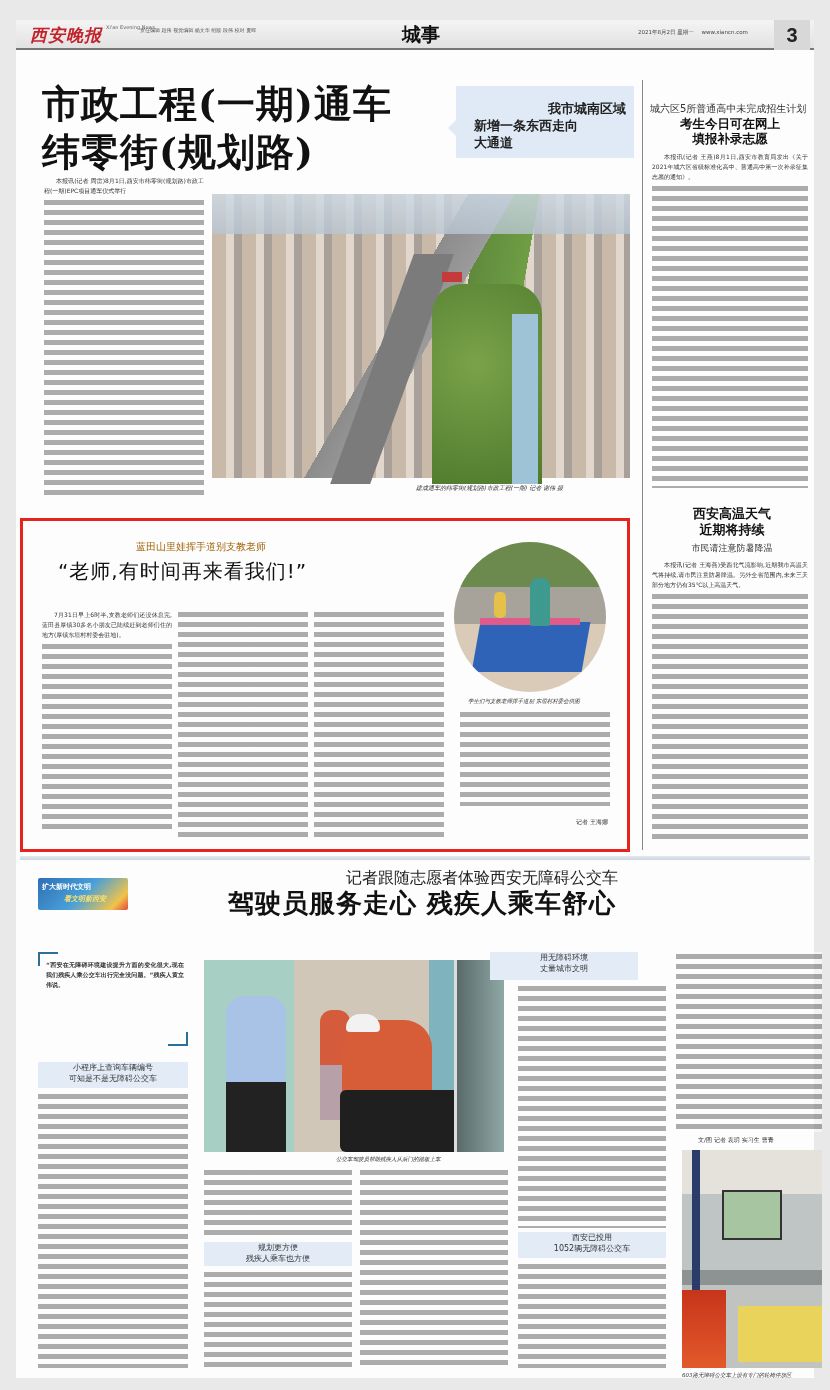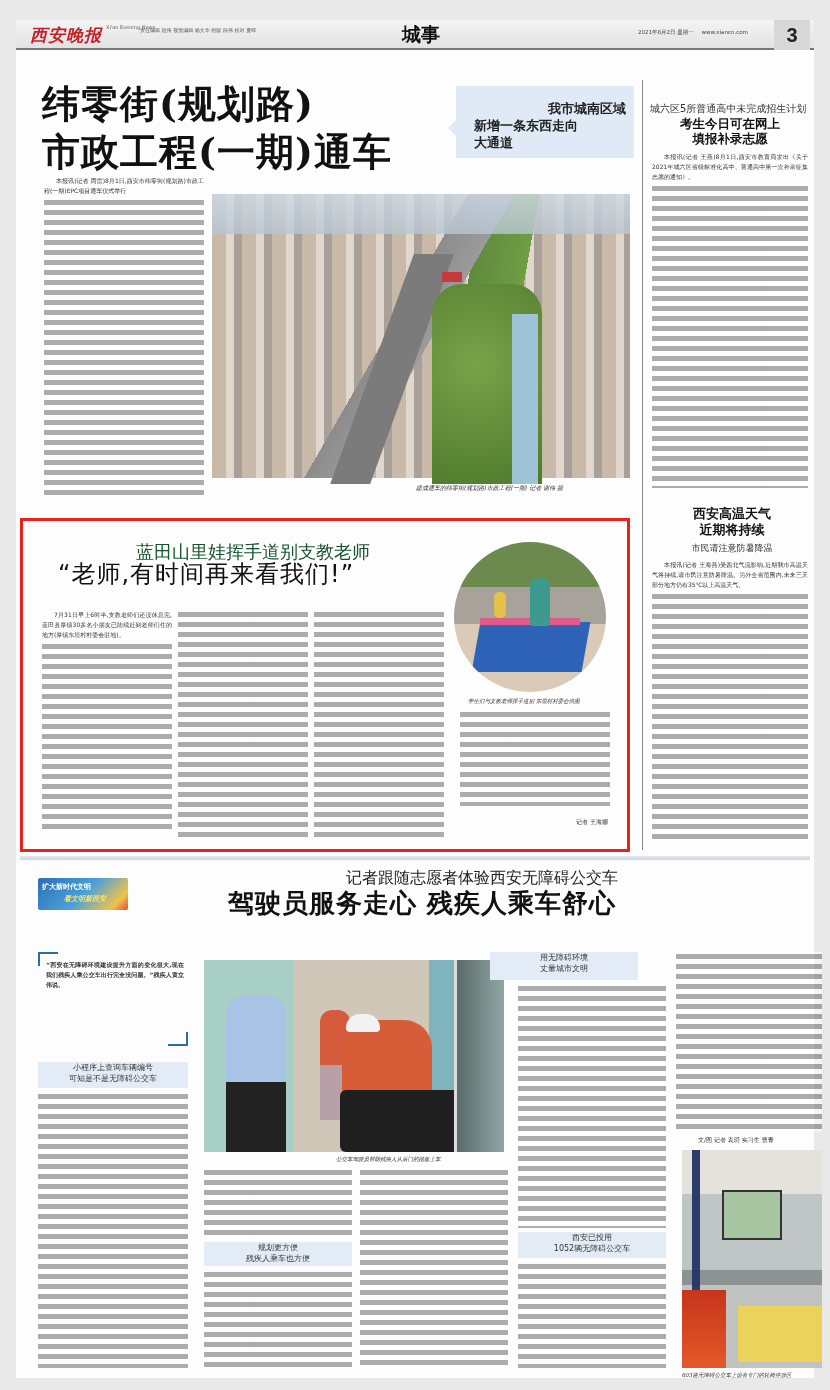--- a/index.html
+++ b/index.html
@@ -35,22 +35,22 @@
   }
   .photo-city .sky { position: absolute; left: 0; top: 0; width: 100%; height: 40px; background: linear-gradient(#cfdbe7, #b8c6d2); opacity: 0.8; }
   .photo-city .road { position: absolute; left: 160px; top: 60px; width: 40px; height: 230px; background: #7b7b7b; transform: skewX(-20deg); }
   .photo-city .park { position: absolute; left: 220px; top: 90px; width: 110px; height: 200px; background: radial-gradient(circle at 40% 40%, #7aa24a, #4e7a2c); border-radius: 30px 30px 0 0; }
   .photo-city .canal { position: absolute; left: 300px; top: 120px; width: 26px; height: 170px; background: #9ec3d6; }
   .photo-city .marker { position: absolute; left: 230px; top: 78px; width: 20px; height: 10px; background: #c53a3a; }
   .caption { position: absolute; font-size: 6px; color: #333; font-style: italic; }
 
   
   .red-box { position: absolute; left: 4px; top: 498px; width: 610px; height: 334px; border: 3px solid #e5241d; }
-  .story-kicker { position: absolute; left: 120px; top: 520px; font-size: 18px; color: #14532d; }
-  .story-title { position: absolute; left: 42px; top: 538px; font-size: 24px; color: #111; letter-spacing: 1px; }
+  .story-kicker { position: absolute; left: 120px; top: 520px; font-size: 10px; color: #a16207; }
+  .story-title { position: absolute; left: 42px; top: 538px; font-size: 20px; color: #111; letter-spacing: 1px; }
   .circle-photo { position: absolute; left: 438px; top: 522px; width: 152px; height: 150px; border-radius: 50%; overflow: hidden; background: linear-gradient(#6c8a4e 0 30%, #a7a39a 30% 55%, #d9cbb8 55%); }
   .circle-photo .table { position: absolute; left: 22px; top: 80px; width: 110px; height: 50px; background: #2e63b8; transform: skewX(-10deg); }
   .circle-photo .net { position: absolute; left: 26px; top: 76px; width: 100px; height: 7px; background: #e05b8a; }
   .circle-photo .kid { position: absolute; left: 76px; top: 36px; width: 20px; height: 48px; background: #3e9a8e; border-radius: 8px 8px 2px 2px; }
   .circle-photo .kid2 { position: absolute; left: 40px; top: 50px; width: 12px; height: 26px; background: #e6c14a; border-radius: 5px; }
 
   
   .rule-v { position: absolute; width: 1px; background: #888; }
   .side-kicker { position: absolute; left: 634px; top: 82px; font-size: 10px; color: #333; }
   .side-title { position: absolute; left: 634px; top: 96px; width: 160px; text-align: center; font-weight: bold; font-size: 12.5px; line-height: 15px; color: #111; }
@@ -95,22 +95,22 @@
     <div class="mast-meta">责任编辑 赵伟 视觉编辑 杨文华 组版 段伟 校对 夏晖</div>
     <div class="section-name">城事</div>
     <div class="date-line">
       <span>2021年8月2日 星期一</span>
       <span style="margin-left:6px">www.xiancn.com</span>
     </div>
     <div class="page-no">3</div>
   </div>
 
   <div class="main-head">
+    <div>市政工程(一期)通车</div>
     <div>纬零街(规划路)</div>
-    <div>市政工程(一期)通车</div>
   </div>
   <div class="head-aside">
     <span class="l1">我市城南区域</span>
     <span style="display:block">新增一条东西走向</span>
     <span style="display:block">大通道</span>
   </div>
 
   <div class="textcol" style="left:28px; top:156px; width:160px; height:320px;">
     <div style="text-indent:2em; margin-bottom:2px;">本报讯(记者 周雷)8月1日,西安市纬零街(规划路)市政工程(一期)EPC项目通车仪式举行</div>
     <div class="fill" style="height:300px;"></div>

